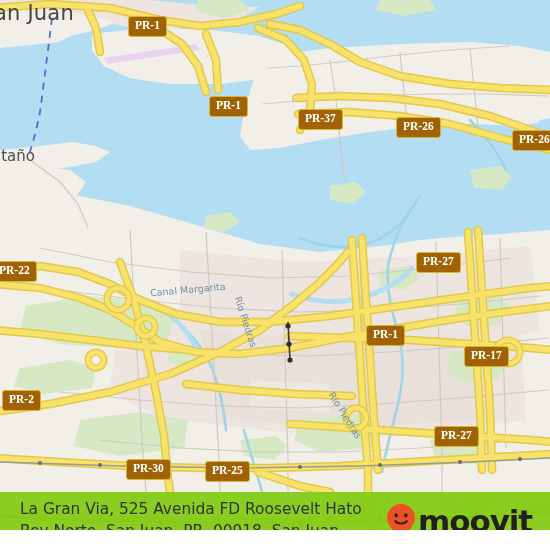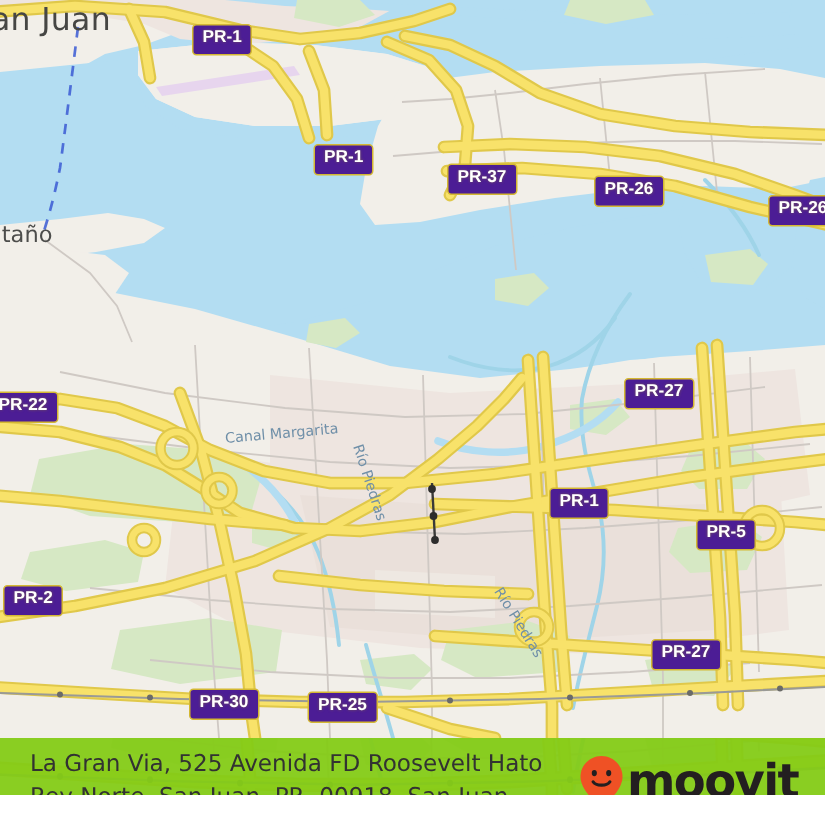--- a/index.html
+++ b/index.html
@@ -43,25 +43,25 @@
   .place-label-md { font-size: 15px; color:#4d4d4b; }
   .water-label {
     font-size: 9.5px;
     color: #6f8fa8;
     font-style: normal;
   }
 
   
   .shield {
     position: absolute;
-    background: #4c1d95;
+    background: #a16207;
     border: 1.6px solid #d4b832;
     border-radius: 3px;
     color: #ffffff;
-    font-family: Liberation Sans, sans-serif;
+    font-family: Liberation Serif, serif;
     font-size: 11.5px;
     font-weight: bold;
     line-height: 1;
     padding: 3px 6px 4px 6px;
     text-shadow: 0 0 2px rgba(160,140,30,.55);
     white-space: nowrap;
     pointer-events: none;
   }
 
   
@@ -360,21 +360,21 @@
     <div class="map-label water-label" style="left:336px; top:390px; transform:rotate(58deg); transform-origin:left top;">Río Piedras</div>
 
     <div class="shield" style="left:128px; top:16px;">PR-1</div>
     <div class="shield" style="left:209px; top:96px;">PR-1</div>
     <div class="shield" style="left:298px; top:109px;">PR-37</div>
     <div class="shield" style="left:396px; top:117px;">PR-26</div>
     <div class="shield" style="left:512px; top:130px;">PR-26</div>
     <div class="shield" style="left:-8px; top:261px;">PR-22</div>
     <div class="shield" style="left:416px; top:252px;">PR-27</div>
     <div class="shield" style="left:366px; top:325px;">PR-1</div>
-    <div class="shield" style="left:464px; top:346px;">PR-5</div>
+    <div class="shield" style="left:464px; top:346px;">PR-17</div>
     <div class="shield" style="left:2px; top:390px;">PR-2</div>
     <div class="shield" style="left:434px; top:426px;">PR-27</div>
     <div class="shield" style="left:126px; top:459px;">PR-30</div>
     <div class="shield" style="left:205px; top:461px;">PR-25</div>
 
 
   </div>
 
   <div class="footer">
     <svg class="footer-watermark" viewBox="0 0 550 492" preserveAspectRatio="none">

